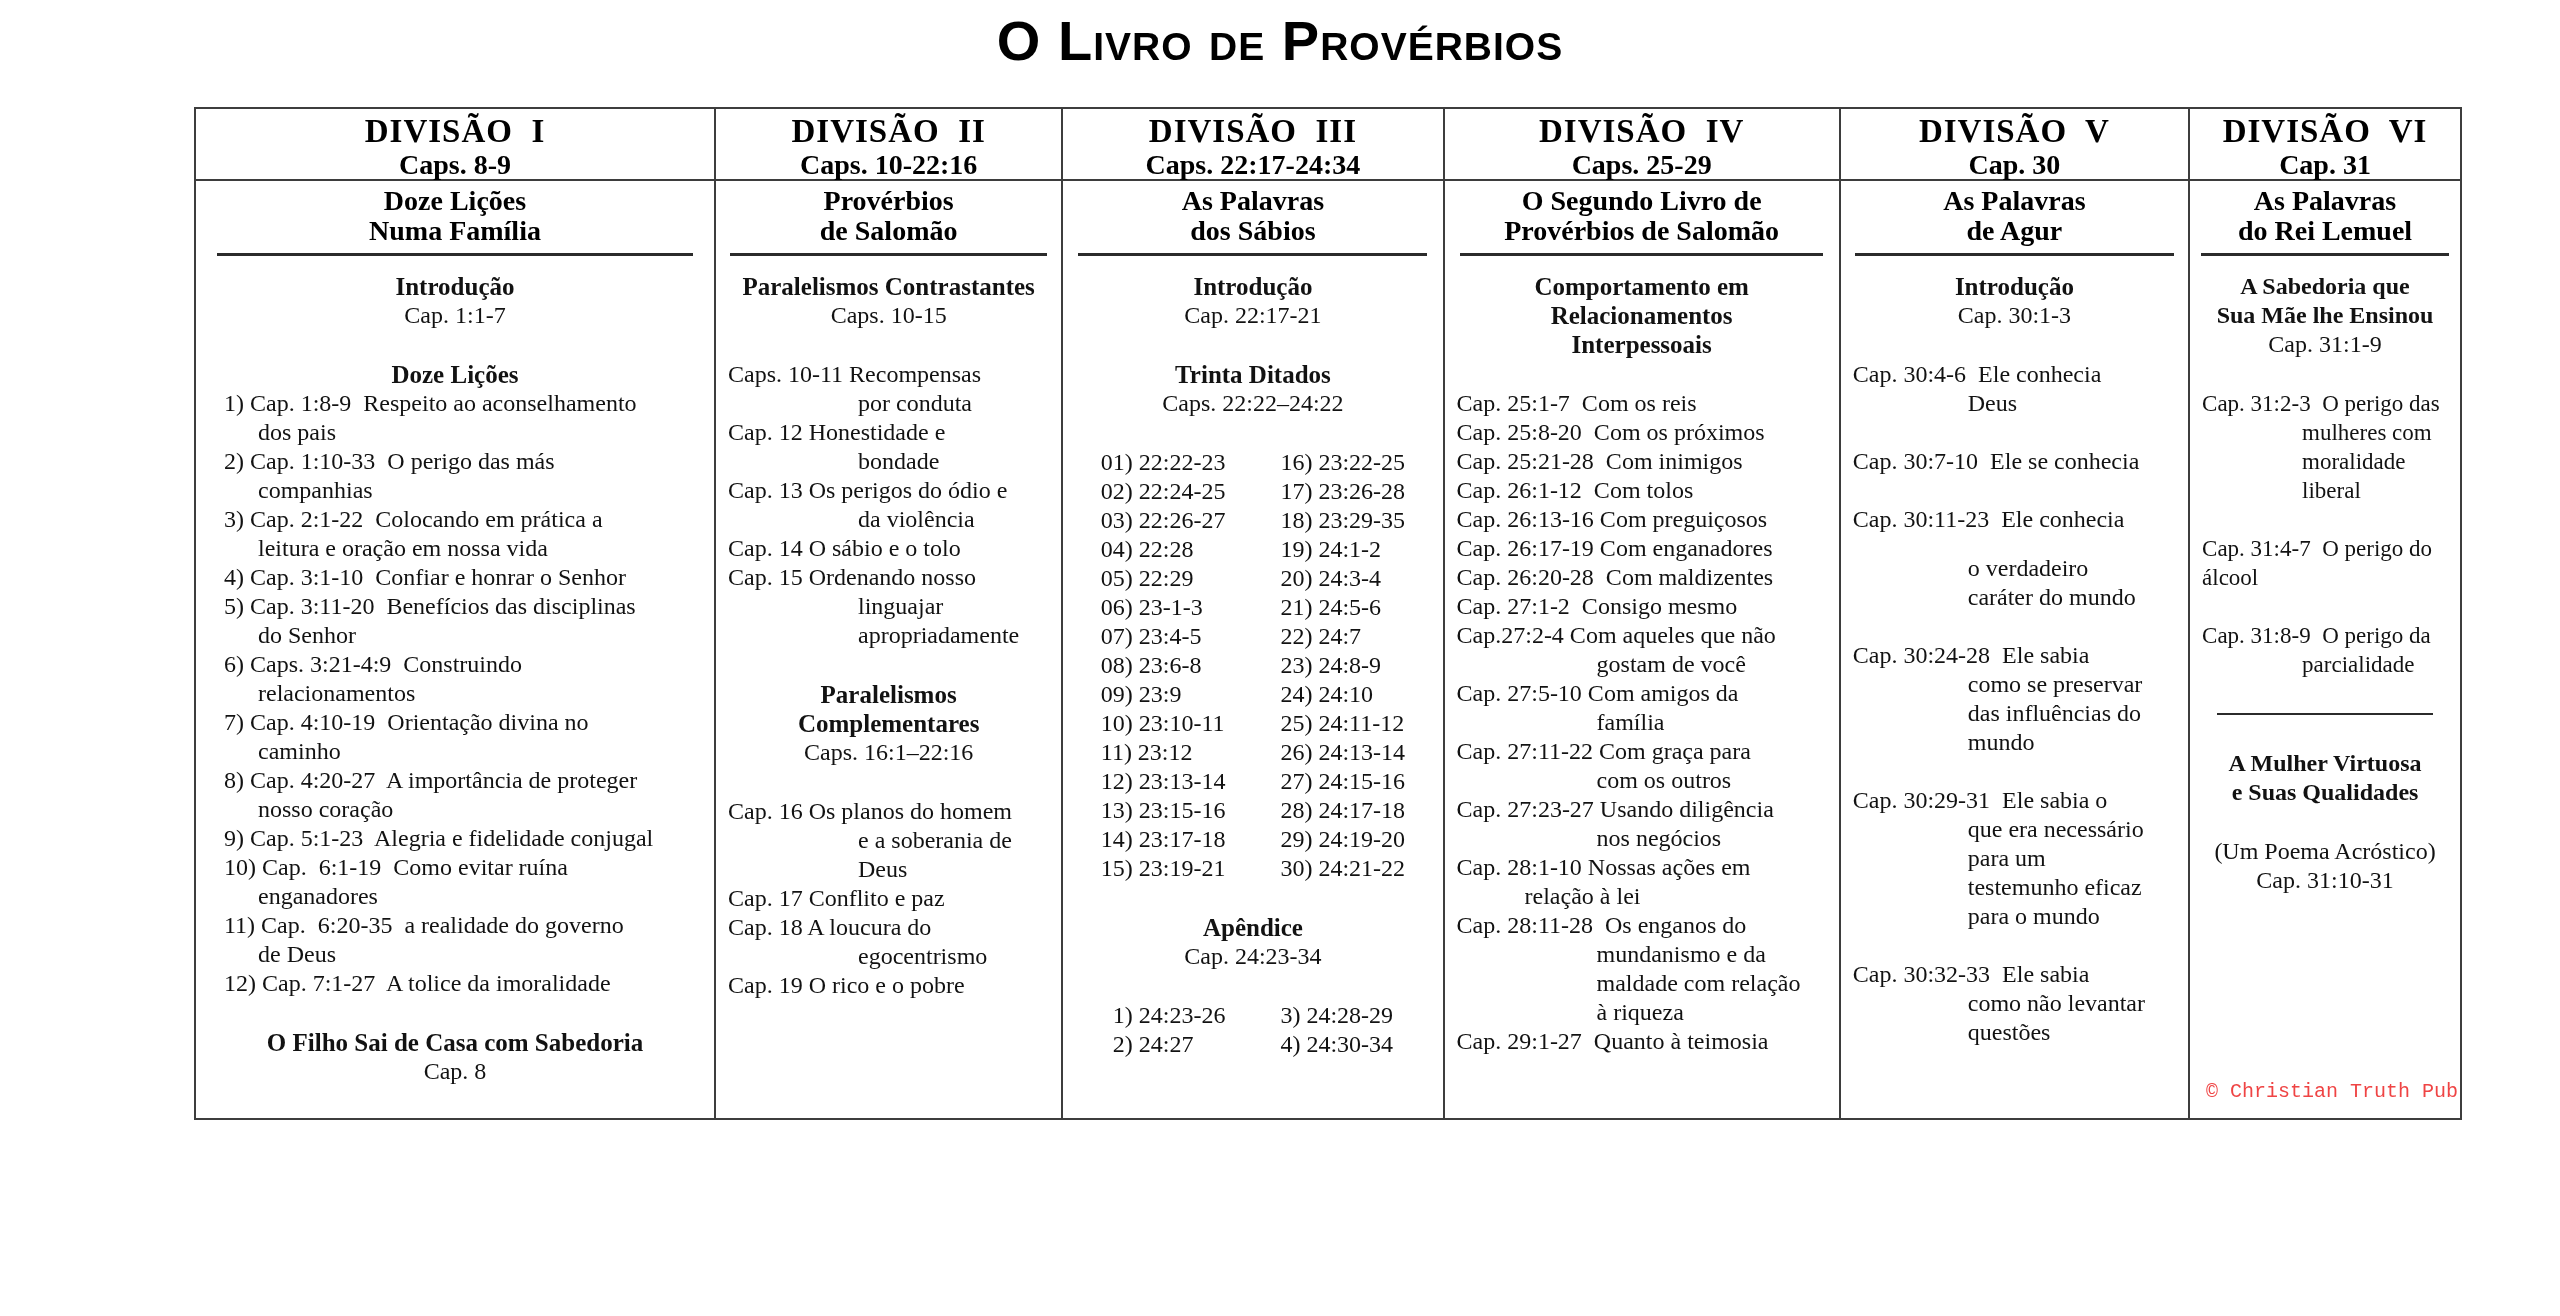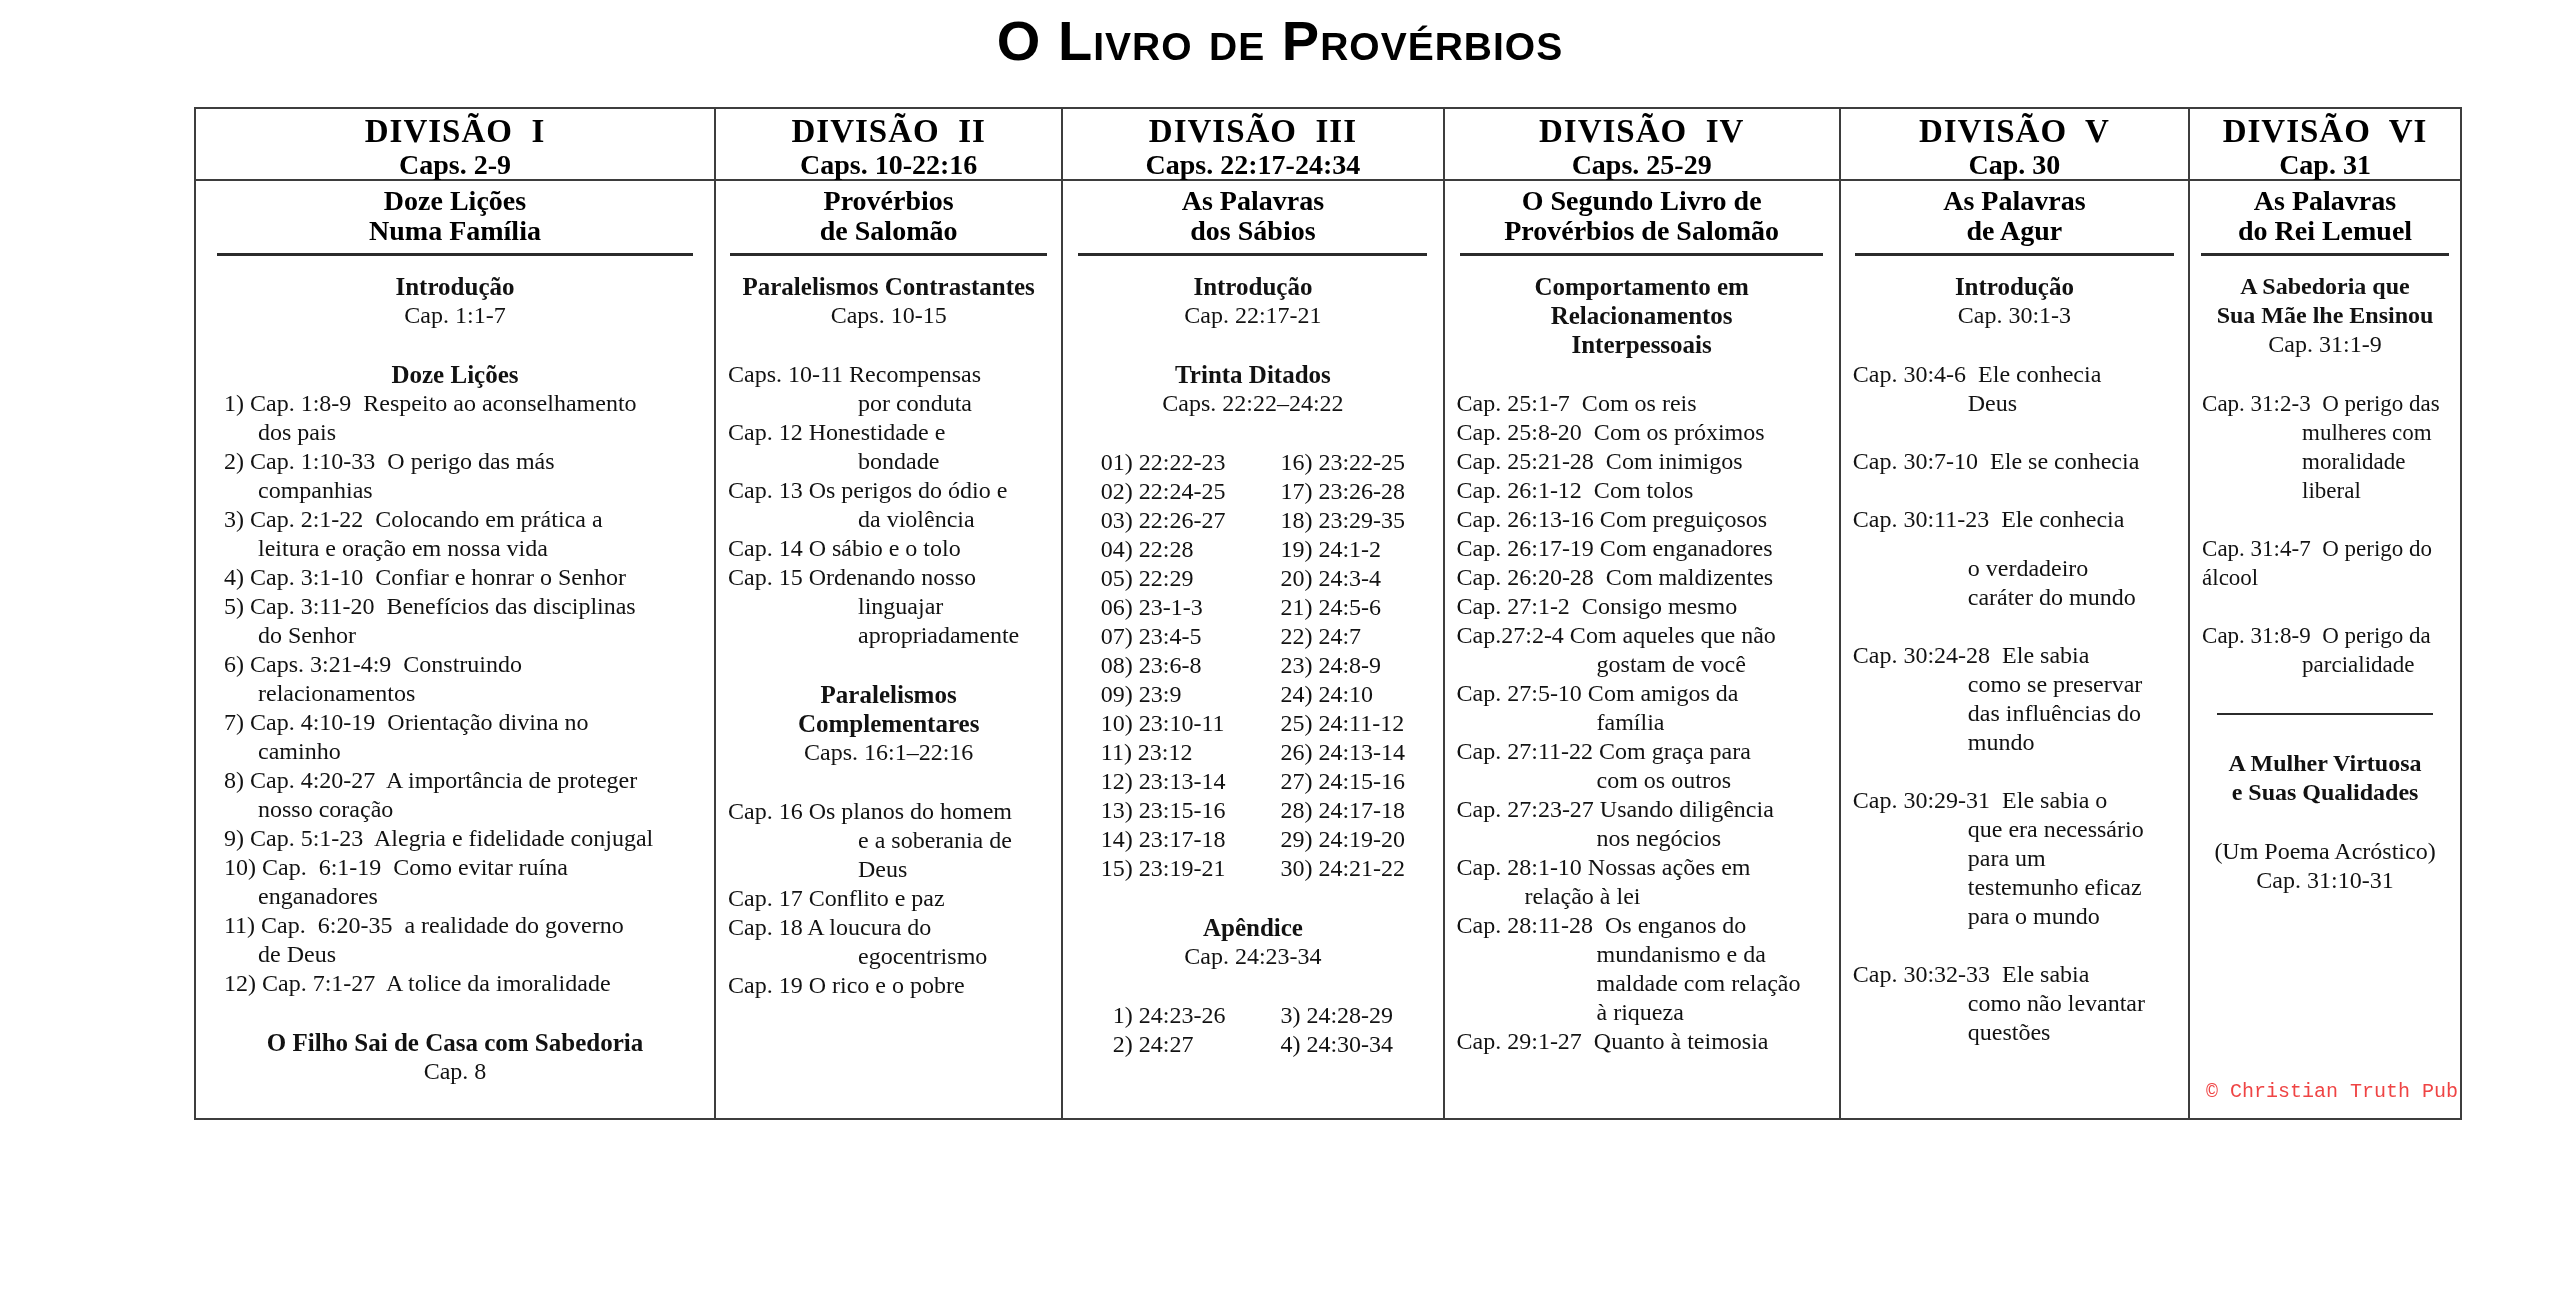--- a/index.html
+++ b/index.html
@@ -46,21 +46,21 @@
 </style>
 </head>
 <body>
 
 <div class="page">
   <div class="title">O Livro de Provérbios</div>
   <div class="table">
       <div class="column column-1">
         <div class="col-header">
           <div class="division">DIVISÃO  I</div>
-          <div class="chapters">Caps. 2-9</div>
+          <div class="chapters">Caps. 8-9</div>
         </div>
         <div class="col-subtitle">
           <div class="subtitle-line">Doze Lições</div>
           <div class="subtitle-line">Numa Família</div>
           <div class="subtitle-rule"></div>
         </div>
         <div class="col-body">
           <div class="section heading">
             <div class="bold-line">Introdução</div>
             <div class="plain-line">Cap. 1:1-7</div>

